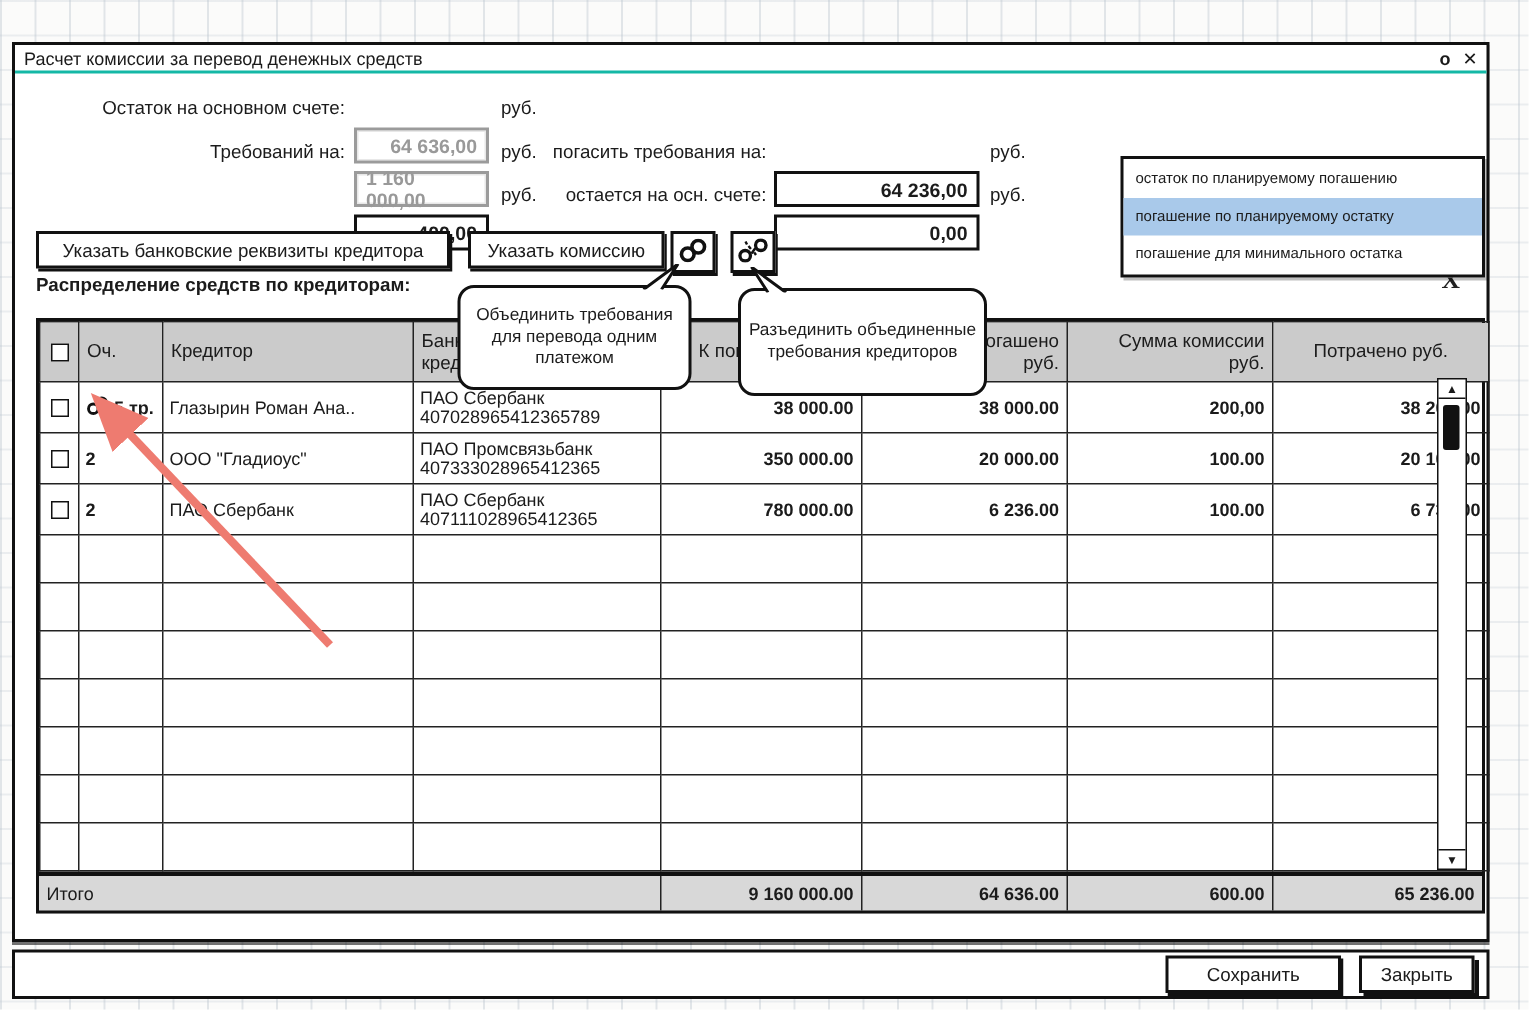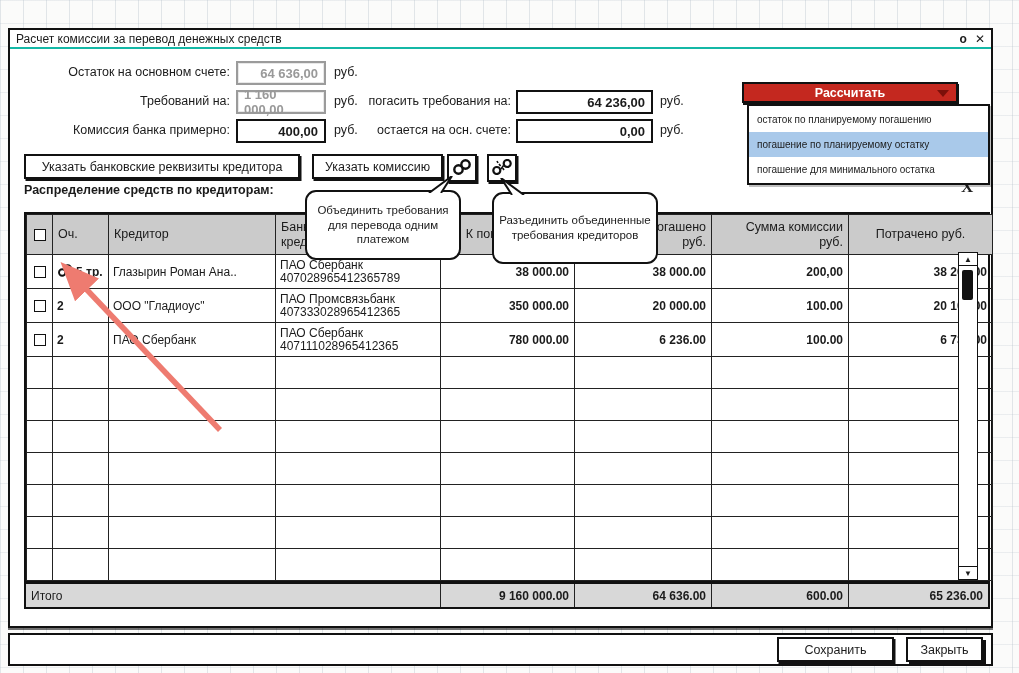--- a/index.html
+++ b/index.html
@@ -22,21 +22,21 @@
     justify-content: space-between; padding: 0 6px; font-size: 12px;
   }
   .win-controls { display: flex; gap: 8px; font-weight: bold; font-size: 12px; }
   .win-controls span { cursor: default; line-height: 14px; }
 
   .lbl { position: absolute; font-size: 12.5px; white-space: nowrap; }
   .lbl.r { text-align: right; }
   .input {
     position: absolute; height: 24px; border: 2px solid #111; background: #fff;
     display: flex; align-items: center; justify-content: flex-end;
-    font-size: 13px; font-weight: bold; padding: 0 6px;
+    font-size: 13px; font-weight: bold; padding: 0 6px; margin-top: 24px;
   }
   .input.disabled { border: 2px solid #9b9b9b; color: #999; box-shadow: inset 0 0 0 1px #e8e8e8; }
 
   .calc-btn {
     position: absolute; left: 732px; top: 52px; width: 216px; height: 21px;
     background: #c4281f; border: 2px solid #111; box-shadow: 1px 2px 0 #111;
     color: #fff; font-size: 12.5px; font-weight: bold;
     display: flex; align-items: center; justify-content: center; cursor: pointer;
   }
   .calc-btn .tri {
@@ -128,36 +128,31 @@
     </div>
 
     <div class="lbl r" style="left:0;width:220px;top:35px">Остаток на основном счете:</div>
     <div class="input disabled" style="left:226px;top:31px;width:90px">64 636,00</div>
     <div class="lbl" style="left:324px;top:35px">руб.</div>
 
     <div class="lbl r" style="left:0;width:220px;top:64px">Требований на:</div>
     <div class="input disabled" style="left:226px;top:60px;width:90px">1 160 000,00</div>
     <div class="lbl" style="left:324px;top:64px">руб.</div>
 
-    <div class="lbl r" style="left:0;width:220px;top:93px">Комиссия банка примерно:</div>
     <div class="input" style="left:226px;top:89px;width:90px">400,00</div>
     <div class="lbl" style="left:324px;top:93px">руб.</div>
 
     <div class="lbl r" style="left:355px;width:146px;top:64px">погасить требования на:</div>
     <div class="input" style="left:506px;top:60px;width:137px">64 236,00</div>
     <div class="lbl" style="left:650px;top:64px">руб.</div>
 
     <div class="lbl r" style="left:355px;width:146px;top:93px">остается на осн. счете:</div>
     <div class="input" style="left:506px;top:89px;width:137px">0,00</div>
     <div class="lbl" style="left:650px;top:93px">руб.</div>
 
-    <div class="calc-btn">
-      <span>Рассчитать</span>
-      <span class="tri"></span>
-    </div>
     <div class="calc-menu" id="calc-menu">
         <div class="menu-item">остаток по планируемому погашению</div>
         <div class="menu-item selected">погашение по планируемому остатку</div>
         <div class="menu-item">погашение для минимального остатка</div>
       </div>
     <div class="x-marker">X</div>
 
     <div class="btn" style="left:302px;top:124px;width:131px">
       <span>Указать комиссию</span>
     </div>

